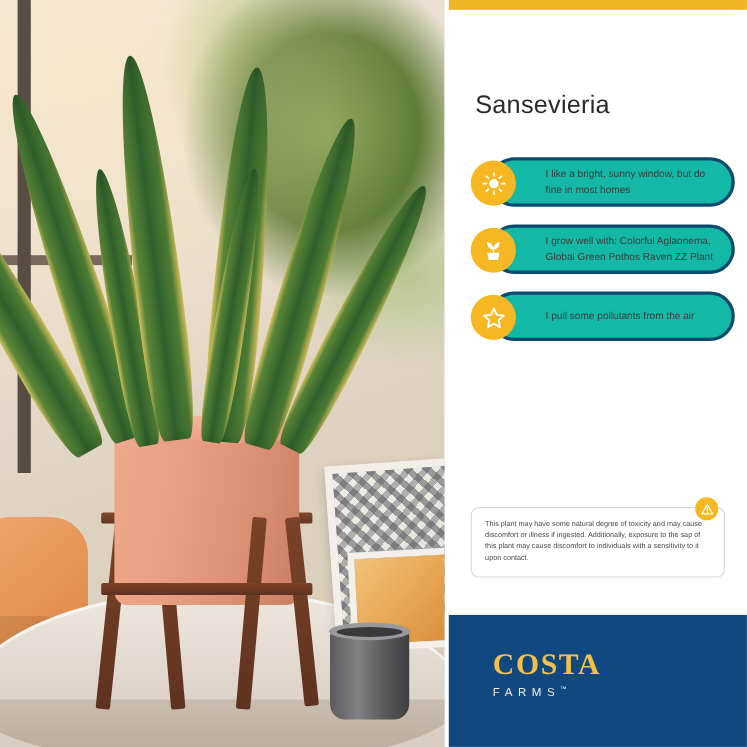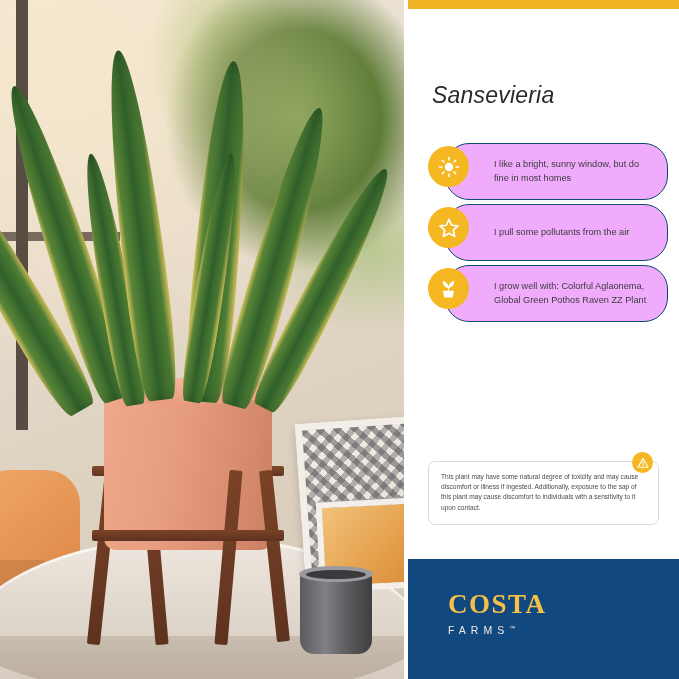--- a/index.html
+++ b/index.html
@@ -251,43 +251,42 @@
     height: 550px;
     background: #ffffff;
   }
   .title {
     position: absolute;
     left: 24px;
     top: 73px;
     font-size: 23px;
     color: #2a2a2a;
     letter-spacing: 0.2px;
-    font-style: italic;
   }
 
   .care-list {
     position: absolute;
     left: 20px;
     top: 134px;
     width: 240px;
   }
   .care-row {
     position: relative;
     height: 47px;
     margin-bottom: 14px;
   }
   .care-pill {
     position: absolute;
     left: 17px;
     top: 0;
     right: 0;
-    height: 57px;
-    border: 1px solid #0c4a6e;
+    height: 45px;
+    border: 3px solid #0c4a6e;
     border-radius: 24px;
-    background: #f0abfc;
+    background: #14b8a6;
     box-sizing: border-box;
     display: flex;
     align-items: center;
   }
   .care-text {
     margin-left: 48px;
     margin-right: 12px;
     font-size: 9.2px;
     line-height: 1.45;
     color: #3b3b3b;
@@ -433,39 +432,39 @@
               <line x1="19.4" y1="4.6" x2="17.4" y2="6.6"></line>
               <line x1="6.6" y1="17.4" x2="4.6" y2="19.4"></line>
             </g>
           </svg>
         </div>
       </div>
 
 
       <div class="care-row">
         <div class="care-pill">
-          <div class="care-text">I pull some pollutants from the air</div>
-        </div>
-        <div class="care-badge">
-          <svg width="22" height="22" viewBox="0 0 24 24">
-            <path d="M12 2.6 L14.9 9.0 L21.8 9.7 L16.7 14.4 L18.1 21.2 L12 17.7 L5.9 21.2 L7.3 14.4 L2.2 9.7 L9.1 9.0 Z" fill="none" stroke="#ffffff" stroke-width="1.9" stroke-linejoin="round"></path>
-          </svg>
-        </div>
-      </div>
-
-      <div class="care-row">
-        <div class="care-pill">
           <div class="care-text">I grow well with: Colorful Aglaonema, Global Green Pothos Raven ZZ Plant</div>
         </div>
         <div class="care-badge">
           <svg width="21" height="22" viewBox="0 0 22 24">
             <path d="M11 11 C11 6 8 3.5 4.8 3.2 C4.6 7 7 10.4 11 11 Z" fill="#ffffff"></path>
             <path d="M11 11 C11 6 14 3.5 17.2 3.2 C17.4 7 15 10.4 11 11 Z" fill="#ffffff"></path>
             <rect x="10.4" y="9" width="1.3" height="5" fill="#ffffff"></rect>
             <path d="M5 14 H17 L15.6 21.2 H6.4 Z" fill="#ffffff"></path>
+          </svg>
+        </div>
+      </div>
+
+      <div class="care-row">
+        <div class="care-pill">
+          <div class="care-text">I pull some pollutants from the air</div>
+        </div>
+        <div class="care-badge">
+          <svg width="22" height="22" viewBox="0 0 24 24">
+            <path d="M12 2.6 L14.9 9.0 L21.8 9.7 L16.7 14.4 L18.1 21.2 L12 17.7 L5.9 21.2 L7.3 14.4 L2.2 9.7 L9.1 9.0 Z" fill="none" stroke="#ffffff" stroke-width="1.9" stroke-linejoin="round"></path>
           </svg>
         </div>
       </div>
 
     </div>
 
     <div class="warn-badge">
       <svg width="12" height="12" viewBox="0 0 24 24">
         <path d="M12 3 L22 20.5 H2 Z" fill="none" stroke="#ffffff" stroke-width="2.2" stroke-linejoin="round"></path>
         <line x1="12" y1="9.5" x2="12" y2="15" stroke="#ffffff" stroke-width="2.2" stroke-linecap="round"></line>

